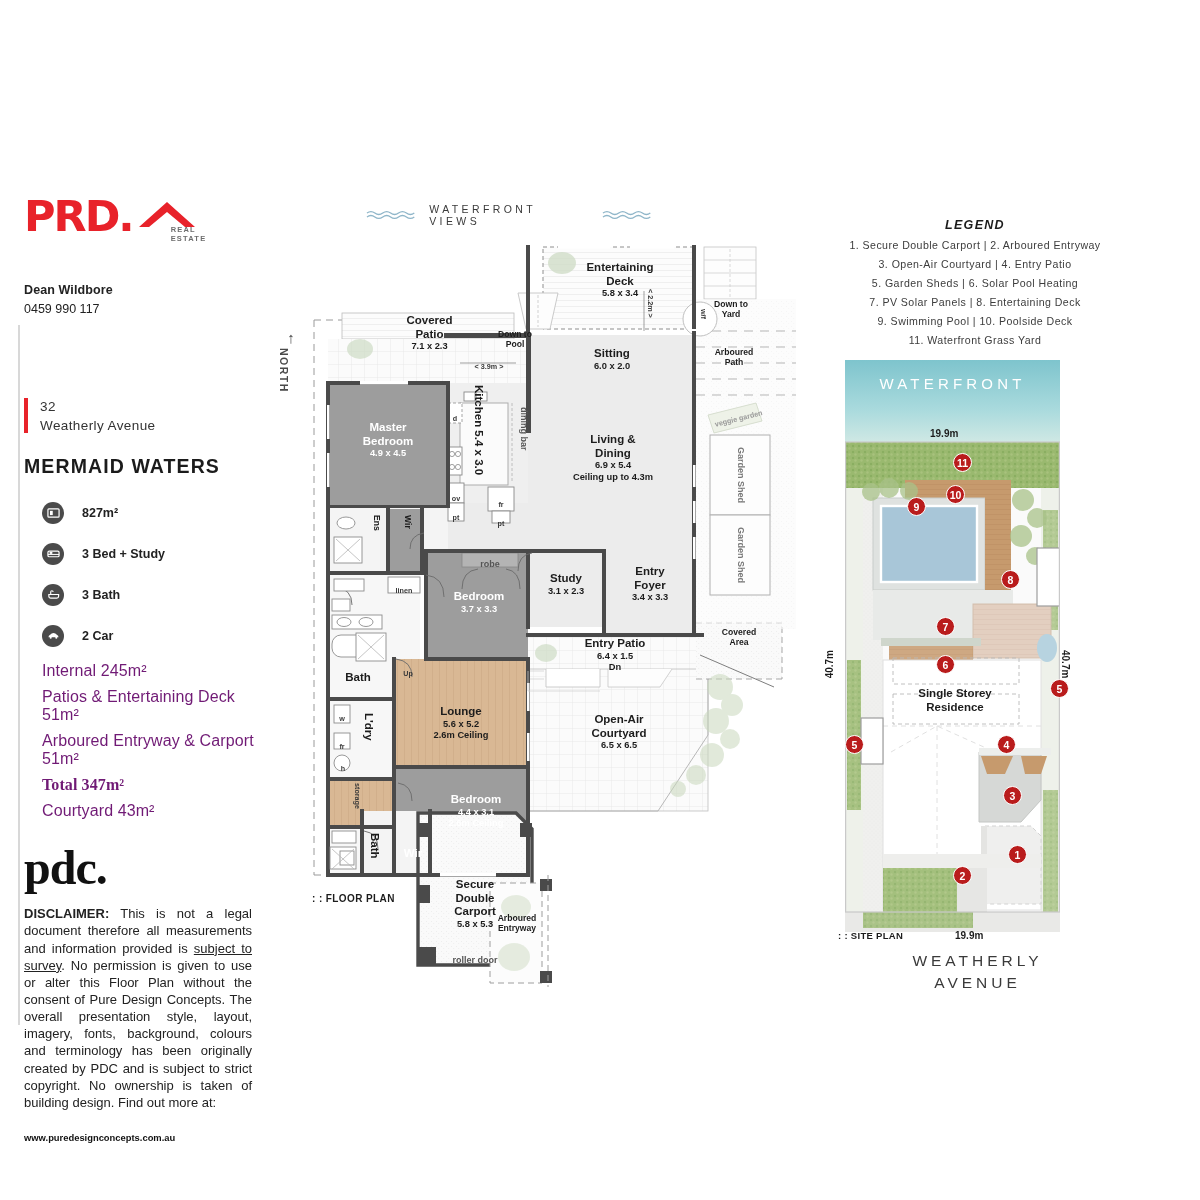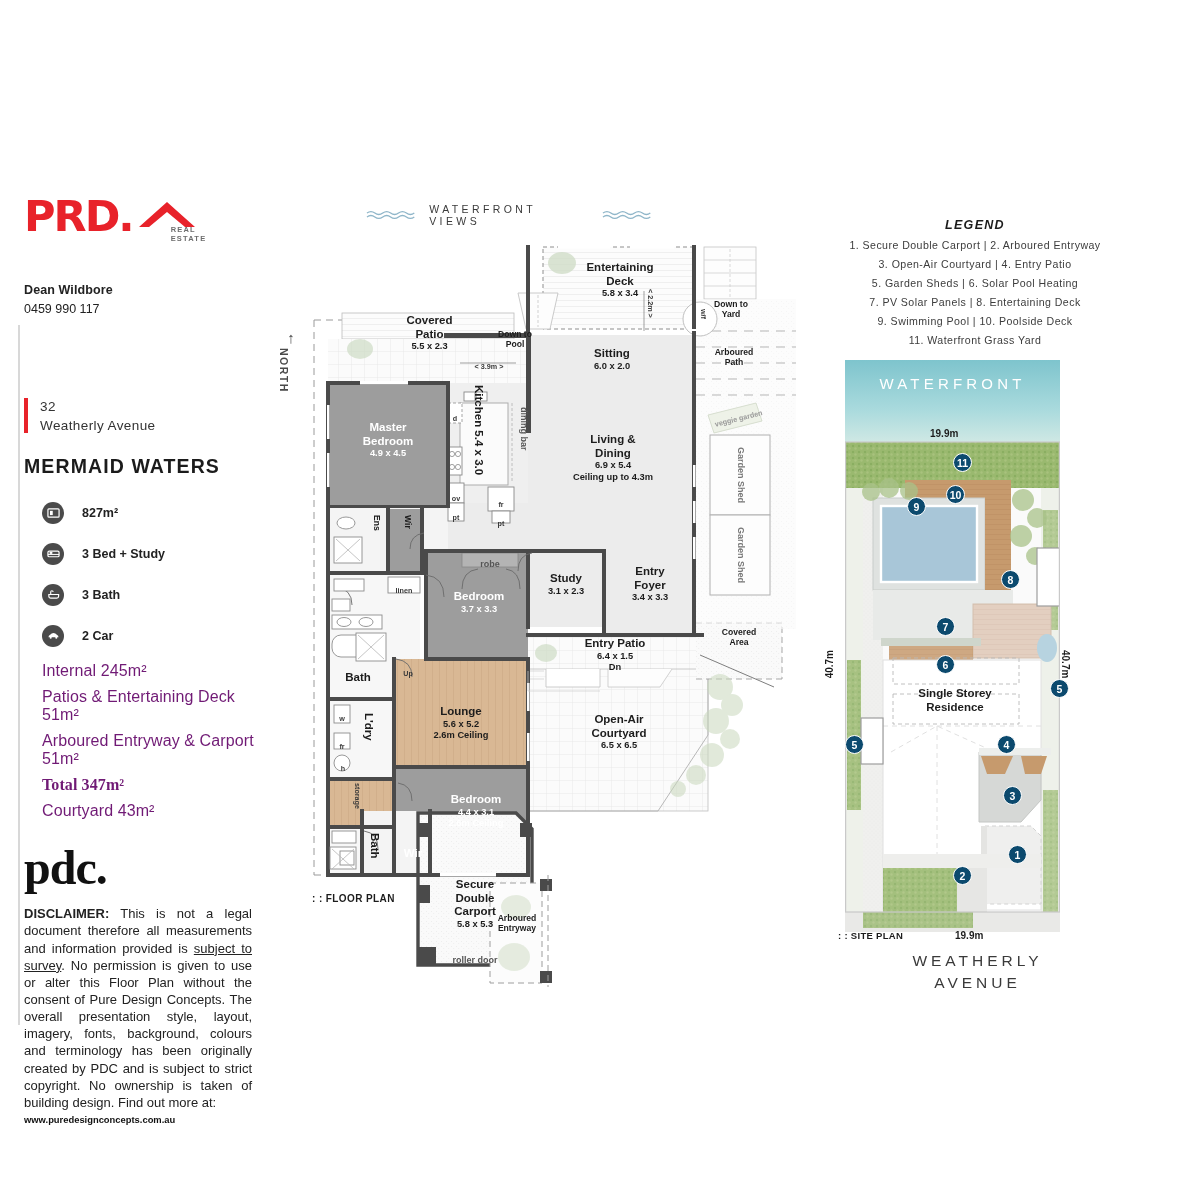--- a/index.html
+++ b/index.html
@@ -43,21 +43,21 @@
 
   .areas { margin-left: 18px; margin-top: 6px; }
   .area-line { font-size: 16px; color: #701a75; margin-bottom: 8px; letter-spacing: .1px; }
   .area-line.bold { font-weight: bold; font-family: Liberation Serif, serif; }
 
   .pdc { margin-top: 26px; font-family: "Liberation Serif", serif; font-size: 48px; font-weight: bold; color: #111; letter-spacing: -1px; line-height: .9; }
 
   .disclaimer { margin-top: 16px; width: 228px; font-size: 13px; line-height: 1.32; color: #222; text-align: justify; }
   .disclaimer b { font-weight: bold; }
   .disclaimer .u { text-decoration: underline; }
-  .disc-url { margin-top: 3px; font-size: 9.4px; font-weight: bold; color: #111; }
+  .disc-url { margin-top: 21px; font-size: 9.4px; font-weight: bold; color: #111; }
 
   .side-rule { position: absolute; left: 18px; top: 325px; width: 2px; height: 700px; background: #d8d8d8; }
 
   
   .north { position: absolute; left: 278px; top: 330px; width: 26px; text-align: center; }
   .north-arrow { font-size: 15px; color: #4a4a4a; line-height: 1; }
   .north-text { font-size: 10.5px; font-weight: bold; letter-spacing: 1.5px; color: #4a4a4a; writing-mode: vertical-rl; margin-top: 3px; }
 
   
   .wf-header { position: absolute; left: 365px; top: 203px; width: 290px; display: flex; align-items: center; justify-content: center; gap: 10px; }
@@ -90,21 +90,21 @@
   .site-dim-bottom { position: absolute; left: 955px; top: 930px; font-size: 10px; font-weight: bold; color: #1c1c1c; }
   .site-dim-top { position: absolute; left: 930px; top: 428px; font-size: 10px; font-weight: bold; color: #1c1c1c; }
   .site-dim-left { position: absolute; left: 824px; top: 650px; font-size: 10px; font-weight: bold; color: #1c1c1c; writing-mode: vertical-rl; transform: rotate(180deg); }
   .site-dim-right { position: absolute; left: 1060px; top: 650px; font-size: 10px; font-weight: bold; color: #1c1c1c; writing-mode: vertical-rl; }
   .wf-word { position: absolute; left: 845px; top: 375px; width: 215px; text-align: center; font-size: 15px; letter-spacing: 4.2px; color: #ffffff; }
   .ssr { position: absolute; left: 880px; top: 686px; width: 150px; text-align: center; font-size: 11.5px; font-weight: bold; color: #1c1c1c; line-height: 1.25; }
   .street-name { position: absolute; left: 870px; top: 950px; width: 215px; text-align: center; font-size: 15.5px; letter-spacing: 4px; color: #3a3a3a; line-height: 1.45; }
 
   .marker {
     position: absolute; width: 19px; height: 19px; border-radius: 50%;
-    background: #0c4a6e; color: #fff; font-size: 10.5px; font-weight: bold;
+    background: #b91c1c; color: #fff; font-size: 10.5px; font-weight: bold;
     display: flex; align-items: center; justify-content: center;
     border: 1.5px solid #fff;
   }
 </style>
 </head>
 <body>
 
 <div class="page">
 
   <div class="side-rule"></div>
@@ -438,21 +438,21 @@
       <rect x="240" y="736" width="12" height="12" fill="#4a4a4a"></rect>
       <path d="M248 640 V752" stroke="#9e9e9e" stroke-width="1" stroke-dasharray="6,4"></path>
 
       <path d="M160 128 H216" stroke="#7a7a7a" stroke-width="0.7"></path>
       <path d="M344 56 V96" stroke="#7a7a7a" stroke-width="0.7"></path>
     </svg>
 
     <div class="fplabel" style="left:62px; top:79px; width:135px;">
       <div class="rm-name">Covered</div>
       <div class="rm-name">Patio</div>
-      <div class="rm-dim">5.5 x 2.3</div>
+      <div class="rm-dim">7.1 x 2.3</div>
     </div>
 
     <div class="fplabel" style="left:253px; top:26px; width:134px;">
       <div class="rm-name">Entertaining</div>
       <div class="rm-name">Deck</div>
       <div class="rm-dim">5.8 x 3.4</div>
     </div>
 
     <div class="fplabel" style="left:33px; top:186px; width:110px;">
       <div class="rm-name white">Master</div>

